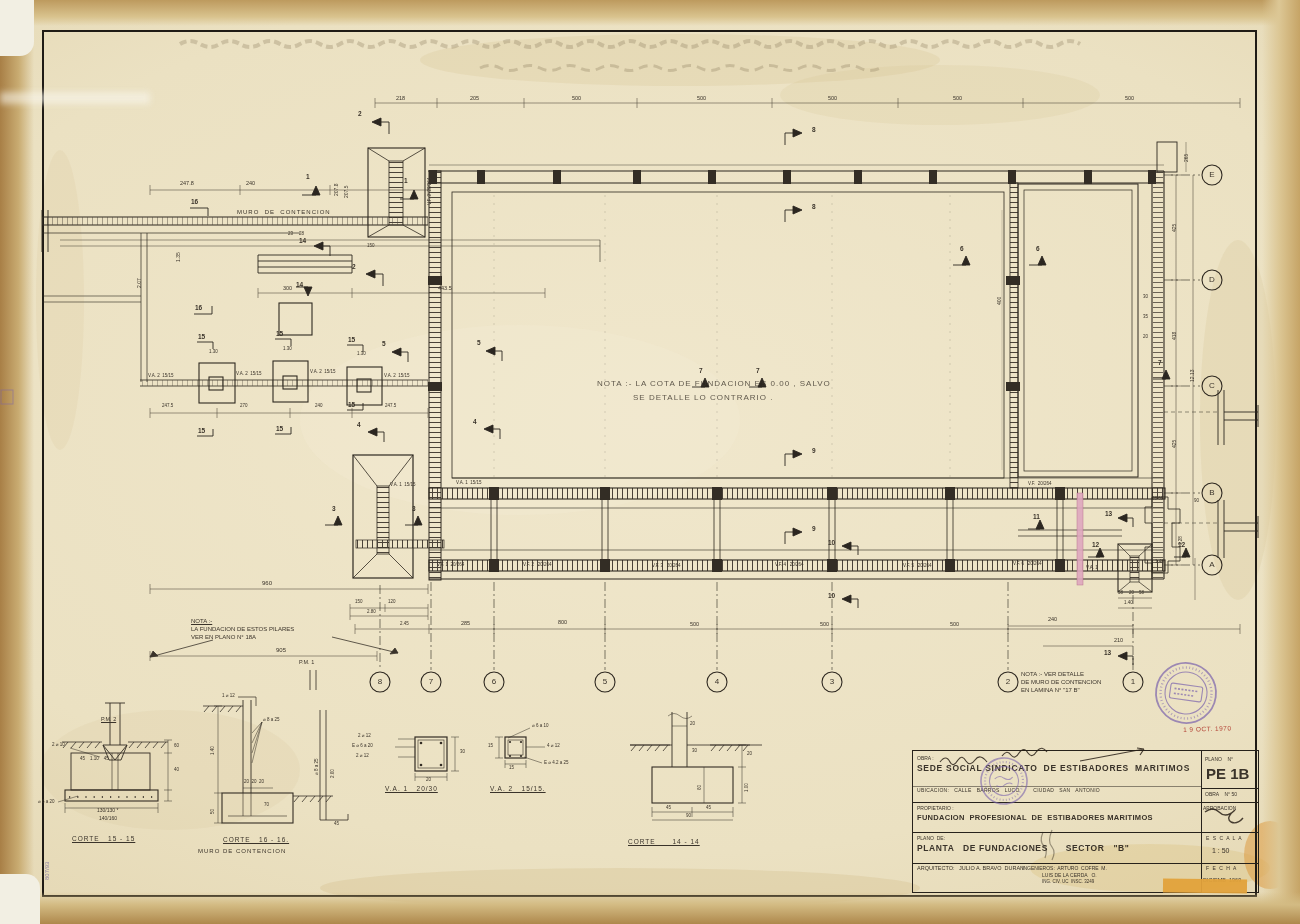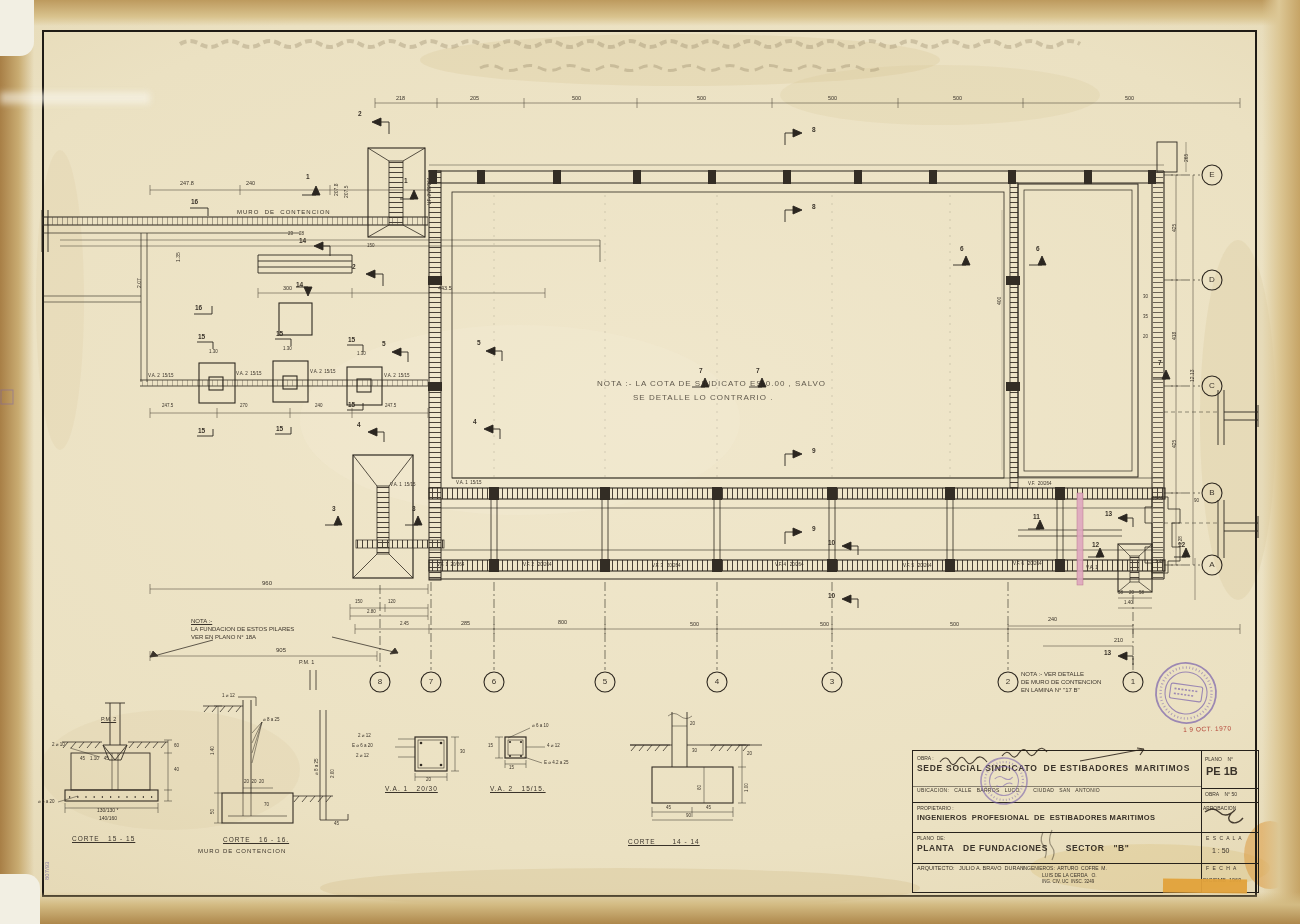--- a/index.html
+++ b/index.html
@@ -11,21 +11,21 @@
   .edge-left{left:0;top:0;width:34px;height:924px;background:linear-gradient(90deg,#a87f46,#c9ac72 55%,rgba(201,172,114,0));}
   .edge-top{left:0;top:0;width:1300px;height:26px;background:linear-gradient(#bd9a5e,#d9c38e 65%,rgba(217,195,142,0));}
   .edge-right{left:1262px;top:0;width:38px;height:924px;background:linear-gradient(270deg,#c6a466,#dcc795 55%,rgba(220,199,149,0));}
   .edge-bottom{left:0;top:892px;width:1300px;height:32px;background:linear-gradient(0deg,#ae884c,#d3bb83 60%,rgba(211,187,131,0));}
   .corner{position:absolute;background:#f2efe3;}
   .corner-tl{left:0;top:0;width:34px;height:56px;border-radius:0 0 14px 0;}
   .corner-bl{left:0;top:874px;width:40px;height:50px;border-radius:0 14px 0 0;}
   .streak{position:absolute;left:0;top:92px;width:150px;height:12px;background:rgba(250,248,240,.55);filter:blur(3px);}
   .lbl{position:absolute;line-height:1;color:#3a332a;white-space:pre;transform-origin:0 0;}
   .s4{font-size:4.5px}.s5{font-size:5px}.s55{font-size:5.5px}.s6{font-size:6px}.s65{font-size:6.5px}
-  .s7{font-size:7px}.s75{font-size:7.5px}.s8{font-size:8px}.s85{font-size:8.5px}.s14{font-size:11px}
+  .s7{font-size:7px}.s75{font-size:7.5px}.s8{font-size:8px}.s85{font-size:8.5px}.s14{font-size:15px}
   .ls1{letter-spacing:1px}.b{font-weight:bold}
   .rot{transform:rotate(-90deg)}
   .ctr{transform:translate(-50%,-55%)}
   .u{text-decoration:underline}
   .fade{opacity:.8}
   #tb-frame{position:absolute;left:912px;top:750px;width:345px;height:141px;border:1.6px solid #27221b;}
   .tb-h{position:absolute;left:0;width:345px;border-top:1.3px solid #27221b;}
   .tb-hsub{position:absolute;left:0;width:288px;border-top:1px solid rgba(39,34,27,.5);}
   .tb-hr{position:absolute;left:288px;width:57px;border-top:1px solid #27221b;}
   .tb-v{position:absolute;left:288px;top:0;height:141px;border-left:1.3px solid #27221b;}
@@ -468,21 +468,21 @@
     <div class="tb-h" style="top:51px"></div>
     <div class="tb-h" style="top:81px"></div>
     <div class="tb-h" style="top:112px"></div>
     <div class="tb-hsub" style="top:35px"></div>
     <div class="tb-v"></div>
     <div class="tb-hr" style="top:37px"></div>
   </div>
 
   <div>
 
-    <span class="lbl s8 ls1 fade" style="left:597px;top:380px">NOTA :- LA COTA DE SINDICATO ES 0.00 , SALVO</span>
+    <span class="lbl s8 ls1 fade" style="left:597px;top:380px">NOTA :- LA COTA DE FUNDACION ES 0.00 , SALVO</span>
     <span class="lbl s8 ls1 fade" style="left:633px;top:394px">SE DETALLE LO CONTRARIO .</span>
     <span class="lbl s6 u" style="left:191px;top:618px">NOTA :-</span>
     <span class="lbl s6" style="left:191px;top:626px">LA FUNDACION DE ESTOS PILARES</span>
     <span class="lbl s6" style="left:191px;top:634px">VER EN PLANO N° 18A</span>
     <span class="lbl s6" style="left:1021px;top:671px">NOTA :- VER DETALLE</span>
     <span class="lbl s6" style="left:1021px;top:679px">DE MURO DE CONTENCION</span>
     <span class="lbl s6" style="left:1021px;top:687px">EN LAMINA N° "17 B"</span>
     <span class="lbl s6 ls1" style="left:237px;top:209px">MURO  DE  CONTENCION</span>
 
     <span class="lbl s8 ctr" style="left:380px;top:682px">8</span>
@@ -658,21 +658,21 @@
     <span class="lbl s4" style="left:686px;top:814px">90</span>
     <span class="lbl s65 ls1 u" style="left:628px;top:839px">CORTE      14 - 14</span>
 
     <span class="lbl s5" style="left:917px;top:756px">OBRA :</span>
     <span class="lbl s85 b" style="left:917px;top:764px;letter-spacing:.7px">SEDE SOCIAL SINDICATO  DE ESTIBADORES  MARITIMOS</span>
     <span class="lbl s5" style="left:917px;top:788px;letter-spacing:.3px">UBICACION:   CALLE   BARROS   LUCO        CIUDAD   SAN   ANTONIO</span>
     <span class="lbl s5" style="left:1205px;top:757px">PLANO    N°</span>
     <span class="lbl s14 b" style="left:1206px;top:766px">PE 1B</span>
     <span class="lbl s5" style="left:1205px;top:792px">OBRA    N° 50</span>
     <span class="lbl s5" style="left:917px;top:806px">PROPIETARIO :</span>
-    <span class="lbl s75 b" style="left:917px;top:814px;letter-spacing:.3px">INGENIEROS  PROFESIONAL  DE  ESTIBADORES MARITIMOS</span>
+    <span class="lbl s75 b" style="left:917px;top:814px;letter-spacing:.3px">FUNDACION  PROFESIONAL  DE  ESTIBADORES MARITIMOS</span>
     <span class="lbl s5" style="left:1203px;top:806px">APROBACION</span>
     <span class="lbl s5" style="left:917px;top:836px">PLANO  DE:</span>
     <span class="lbl s85 b" style="left:917px;top:844px;letter-spacing:.6px">PLANTA   DE FUNDACIONES      SECTOR   "B"</span>
     <span class="lbl s5 ls1" style="left:1206px;top:836px">E S C A L A</span>
     <span class="lbl s7" style="left:1212px;top:847px">1 : 50</span>
     <span class="lbl s55" style="left:917px;top:866px">ARQUITECTO:   JULIO A. BRAVO  DURAN</span>
     <span class="lbl s5" style="left:1022px;top:866px">INGENIEROS:  ARTURO  COFRE  M.</span>
     <span class="lbl s5" style="left:1042px;top:873px">LUIS DE LA CERDA   O.</span>
     <span class="lbl s4" style="left:1042px;top:880px">ING. CIV. UC  INSC. 3249</span>
     <span class="lbl s5 ls1" style="left:1206px;top:866px">F E C H A</span>

